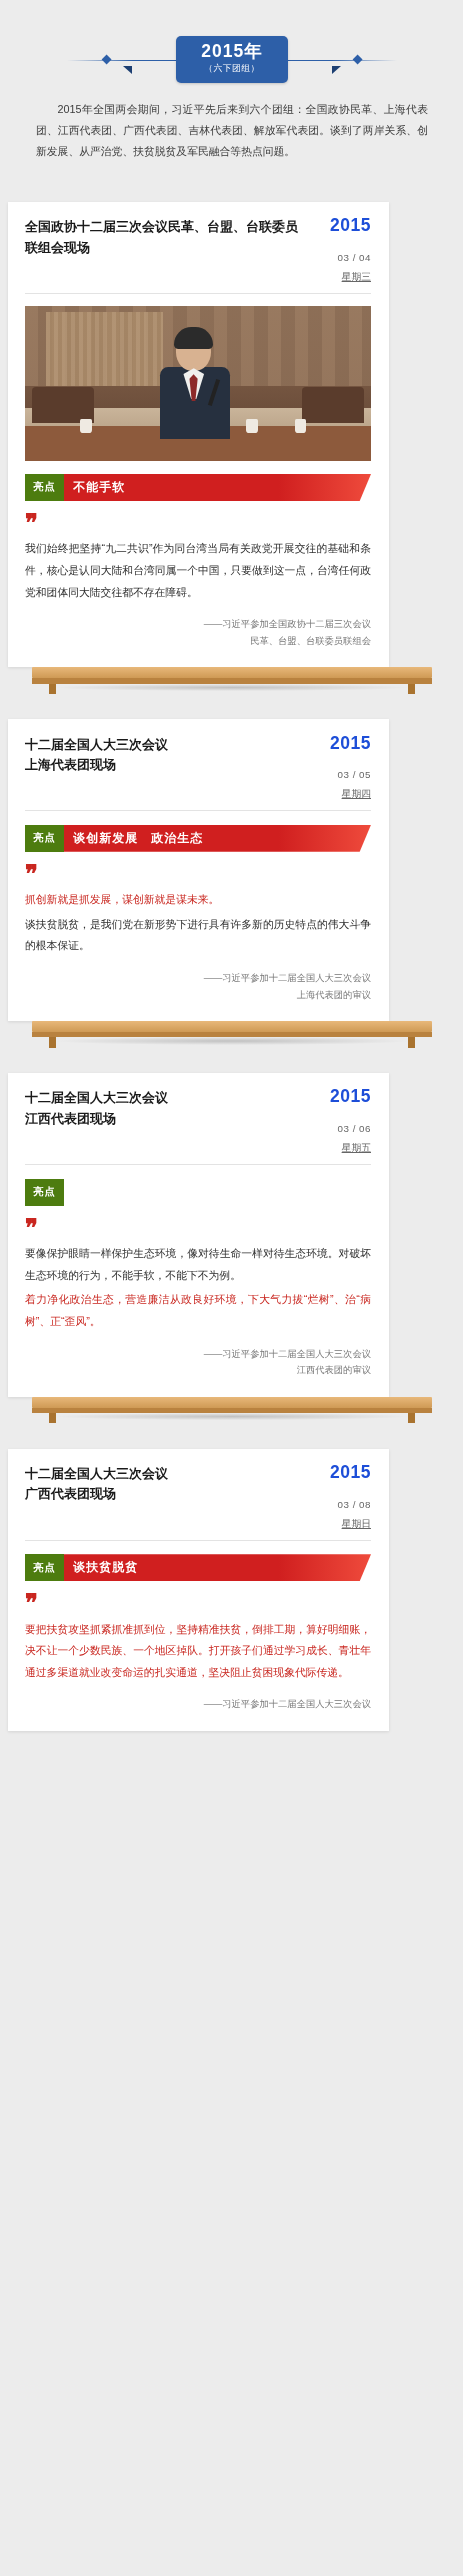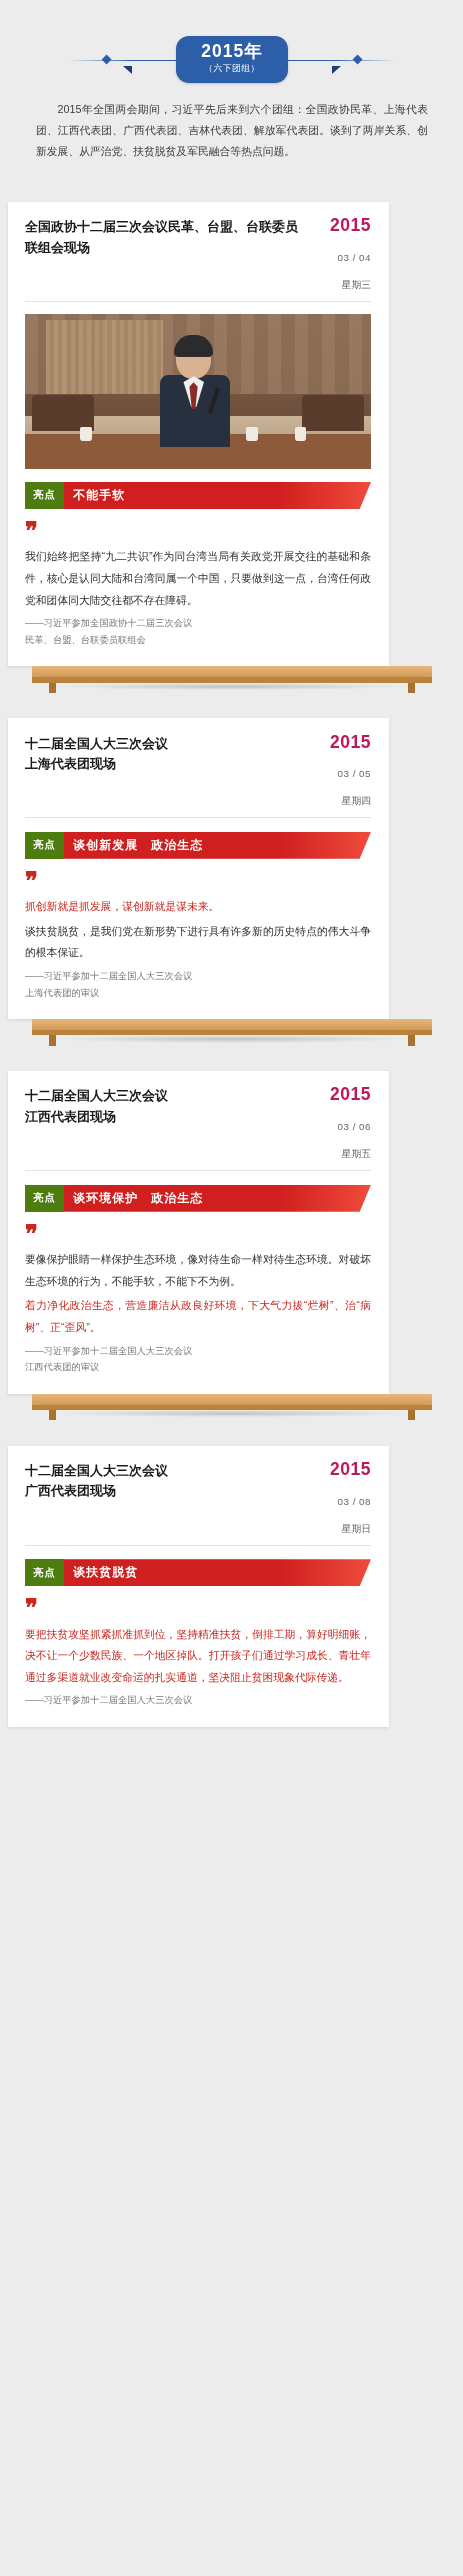--- a/index.html
+++ b/index.html
@@ -48,21 +48,21 @@
   }
   .ribbon-diamond.left { left: 36px; }
   .ribbon-diamond.right { right: 36px; }
   .ribbon-center {
     position: relative;
     z-index: 3;
     background: #2d5fa8;
     color: #fff;
     padding: 6.2px 25px 8.2px 25px;
     text-align: center;
-    border-radius: 13px;
+    border-radius: 5px;
     box-shadow: 0 1px 2.6px rgba(0,0,0,.18);
   }
   .ribbon-center .y {
     font-size: 17.5px;
     font-weight: bold;
     letter-spacing: 1px;
     line-height: 1.1;
   }
   .ribbon-center .sub {
     font-size: 8.8px;
@@ -128,33 +128,34 @@
   }
   .card-date {
     text-align: right;
     min-width: 62px;
     color: #444;
   }
   .card-date .d-year {
     font-size: 17.5px;
     font-weight: bold;
     line-height: 1;
-    color: #be185d;
+    color: #1d4ed8;
     letter-spacing: 0.5px;
   }
   .card-date .d-md {
     font-size: 9.8px;
     color: #666;
     margin-top: 17px;
     letter-spacing: 0.5px;
   }
   .card-date .d-week {
     font-size: 9.8px;
     color: #666;
-    margin-top: 16px;
+    margin-top: 8px;
+    text-decoration: underline;
   }
 
   .card-photo {
     width: 100%;
     height: 155px;
     margin-top: 11.3px;
     position: relative;
     overflow: hidden;
     background: #6b4a37;
   }
@@ -271,24 +272,25 @@
   .quote-body {
     margin-top: 3.1px;
     font-size: 10.8px;
     line-height: 2.0;
     color: #2f2f2f;
     text-align: justify;
   }
   .quote-body p { margin-bottom: 3.1px; }
   .quote-red { color: #c9261f; }
   .quote-src {
-    margin-top: 4px;
+    margin-top: 13px;
     font-size: 9.3px;
     line-height: 1.8;
     color: #777;
+    text-align: right;
   }
 
   
   .shelf {
     width: 464px;
     height: 28px;
     margin-top: 0;
     position: relative;
   }
   .shelf-top {
@@ -426,21 +428,20 @@
 江西代表团现场</div>
       <div class="card-date">
         <div class="d-year">2015</div>
         <div class="d-md">03 / 06</div>
         <div class="d-week">星期五</div>
       </div>
     </div>
 
     <div class="hl-bar">
       <div class="hl-tag">亮点</div>
-      <div class="hl-text">谈环境保护　政治生态</div>
     </div>
 
     <div class="quote-mark">❞</div>
     <div class="quote-body">
       <p>要像保护眼睛一样保护生态环境，像对待生命一样对待生态环境。对破坏生态环境的行为，不能手软，不能下不为例。</p>
       <p class="quote-red">着力净化政治生态，营造廉洁从政良好环境，下大气力拔“烂树”、治“病树”、正“歪风”。</p>
     </div>
     <div class="quote-src" style="white-space:pre-line">——习近平参加十二届全国人大三次会议
 江西代表团的审议</div>
   </div>

